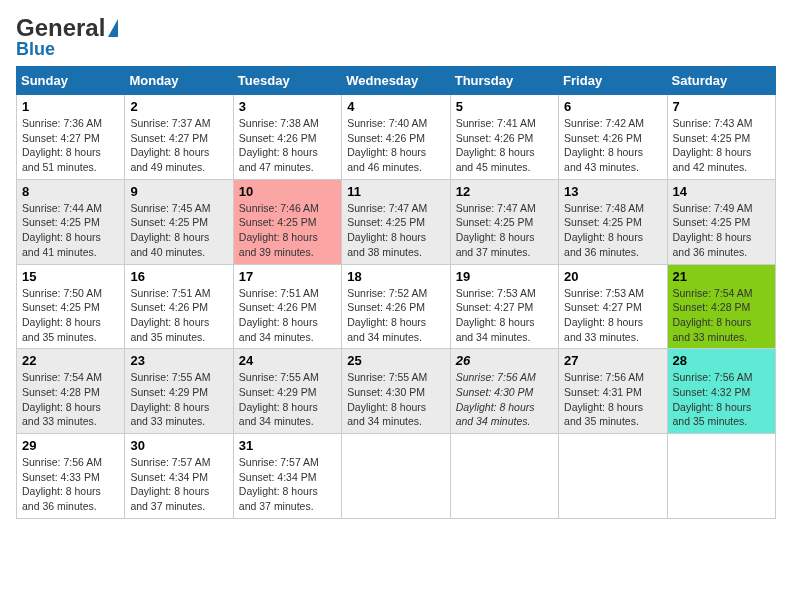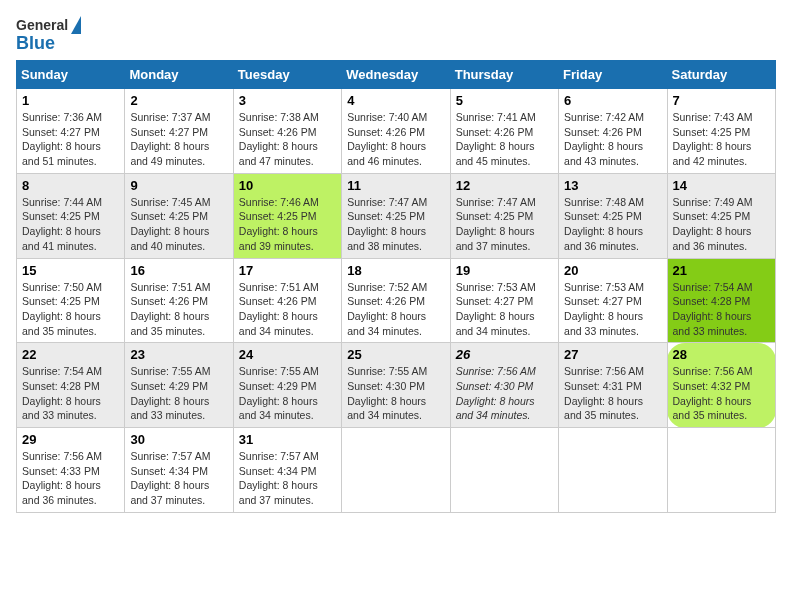--- a/index.html
+++ b/index.html
@@ -82,21 +82,21 @@
     .empty-cell {
       background: #fff !important;
     }
   </style>
 </head>
 <body>
 
 <div class="header">
   <div class="logo">
     <div class="logo-line">
-      <span style="font-size:14px;font-weight:bold;color:#333;">General</span>
+      <span style="font-size:24px;font-weight:bold;color:#333;">General</span>
       <span style="display:inline-block;width:0;height:0;border-left:10px solid transparent;border-right:0px solid transparent;border-bottom:18px solid #1a6faf;margin-left:3px;vertical-align:middle;"></span>
     </div>
     <div>
       <span style="font-size:18px;font-weight:bold;color:#1a6faf;">Blue</span>
     </div>
   </div>
   <div class="title-block">
     <div class="main-title"></div>
     <div class="subtitle"></div>
   </div>
@@ -129,21 +129,21 @@
         <td style="background: rgb(255, 255, 255);"><span class="day-num">6</span>
         <span class="day-detail">Sunrise: 7:42 AM<br>Sunset: 4:26 PM<br>Daylight: 8 hours and 43 minutes.</span></td>
         <td style="background: rgb(255, 255, 255);"><span class="day-num">7</span>
         <span class="day-detail">Sunrise: 7:43 AM<br>Sunset: 4:25 PM<br>Daylight: 8 hours and 42 minutes.</span></td>
       </tr>
       <tr>
         <td style="background: rgb(235, 235, 235);"><span class="day-num">8</span>
         <span class="day-detail">Sunrise: 7:44 AM<br>Sunset: 4:25 PM<br>Daylight: 8 hours and 41 minutes.</span></td>
         <td style="background: rgb(235, 235, 235);"><span class="day-num">9</span>
         <span class="day-detail">Sunrise: 7:45 AM<br>Sunset: 4:25 PM<br>Daylight: 8 hours and 40 minutes.</span></td>
-        <td style="background: #bef264; margin-left: 6px;"><span class="day-num">10</span>
+        <td style="background: #fca5a5; margin-left: 6px;"><span class="day-num">10</span>
         <span class="day-detail">Sunrise: 7:46 AM<br>Sunset: 4:25 PM<br>Daylight: 8 hours and 39 minutes.</span></td>
         <td style="background: rgb(235, 235, 235);"><span class="day-num">11</span>
         <span class="day-detail">Sunrise: 7:47 AM<br>Sunset: 4:25 PM<br>Daylight: 8 hours and 38 minutes.</span></td>
         <td style="background: rgb(235, 235, 235);"><span class="day-num">12</span>
         <span class="day-detail">Sunrise: 7:47 AM<br>Sunset: 4:25 PM<br>Daylight: 8 hours and 37 minutes.</span></td>
         <td style="background: rgb(235, 235, 235);"><span class="day-num">13</span>
         <span class="day-detail">Sunrise: 7:48 AM<br>Sunset: 4:25 PM<br>Daylight: 8 hours and 36 minutes.</span></td>
         <td style="background: rgb(235, 235, 235);"><span class="day-num">14</span>
         <span class="day-detail">Sunrise: 7:49 AM<br>Sunset: 4:25 PM<br>Daylight: 8 hours and 36 minutes.</span></td>
       </tr>
@@ -169,21 +169,21 @@
         <td style="background: rgb(235, 235, 235);"><span class="day-num">23</span>
         <span class="day-detail">Sunrise: 7:55 AM<br>Sunset: 4:29 PM<br>Daylight: 8 hours and 33 minutes.</span></td>
         <td style="background: rgb(235, 235, 235);"><span class="day-num">24</span>
         <span class="day-detail">Sunrise: 7:55 AM<br>Sunset: 4:29 PM<br>Daylight: 8 hours and 34 minutes.</span></td>
         <td style="background: rgb(235, 235, 235);"><span class="day-num">25</span>
         <span class="day-detail">Sunrise: 7:55 AM<br>Sunset: 4:30 PM<br>Daylight: 8 hours and 34 minutes.</span></td>
         <td style="background: rgb(235, 235, 235); font-style: italic;"><span class="day-num">26</span>
         <span class="day-detail">Sunrise: 7:56 AM<br>Sunset: 4:30 PM<br>Daylight: 8 hours and 34 minutes.</span></td>
         <td style="background: rgb(235, 235, 235);"><span class="day-num">27</span>
         <span class="day-detail">Sunrise: 7:56 AM<br>Sunset: 4:31 PM<br>Daylight: 8 hours and 35 minutes.</span></td>
-        <td style="background: #bef264; border-radius: 18px;"><span class="day-num">28</span>
+        <td style="background: #5eead4;"><span class="day-num">28</span>
         <span class="day-detail">Sunrise: 7:56 AM<br>Sunset: 4:32 PM<br>Daylight: 8 hours and 35 minutes.</span></td>
       </tr>
       <tr>
         <td style="background: rgb(255, 255, 255);"><span class="day-num">29</span>
         <span class="day-detail">Sunrise: 7:56 AM<br>Sunset: 4:33 PM<br>Daylight: 8 hours and 36 minutes.</span></td>
         <td style="background: rgb(255, 255, 255);"><span class="day-num">30</span>
         <span class="day-detail">Sunrise: 7:57 AM<br>Sunset: 4:34 PM<br>Daylight: 8 hours and 37 minutes.</span></td>
         <td style="background: rgb(255, 255, 255);"><span class="day-num">31</span>
         <span class="day-detail">Sunrise: 7:57 AM<br>Sunset: 4:34 PM<br>Daylight: 8 hours and 37 minutes.</span></td>
         <td class="empty-cell"></td>

